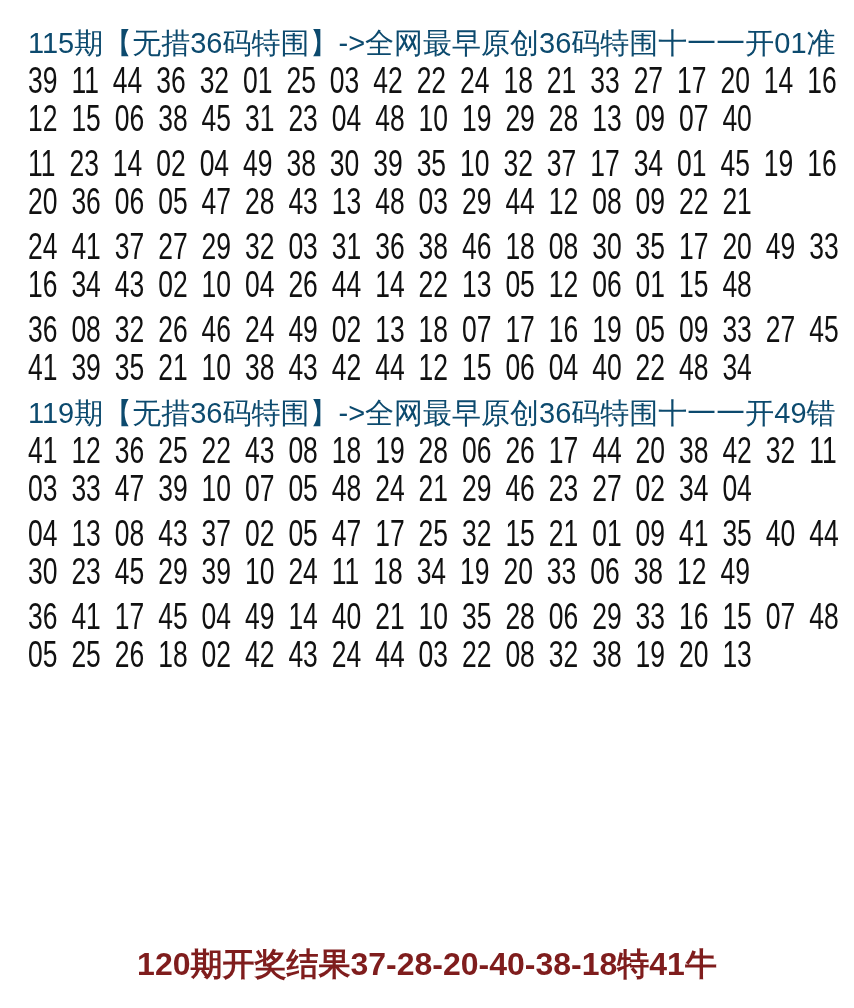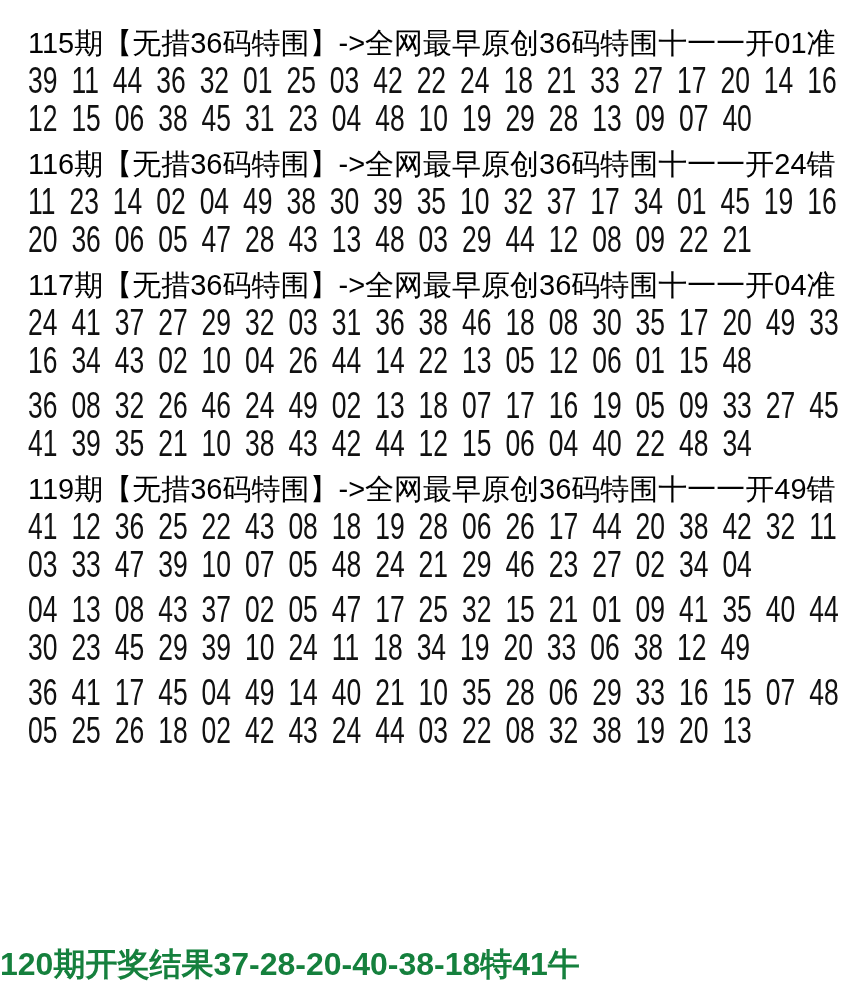--- a/index.html
+++ b/index.html
@@ -19,45 +19,45 @@
     padding: 24px 0 0 28px;
   }
   .block {
     margin-bottom: 7px;
   }
   .block-header {
     font-size: 29px;
     line-height: 38px;
     white-space: nowrap;
     letter-spacing: 0px;
-    color: #000000;
+    color: #0c4a6e;
   }
   .num-row {
     display: flex;
     gap: 19px;
     font-size: 36px;
     line-height: 38px;
     white-space: nowrap;
     transform: scaleX(0.735);
     transform-origin: left center;
     color: #111111;
   }
   .num {
     display: inline-block;
   }
   .footer-line {
     position: absolute;
     left: 0;
     right: 0;
     top: 942px;
-    text-align: left;
+    text-align: center;
     font-weight: bold;
     font-size: 32px;
     line-height: 44px;
-    color: #15803d;
+    color: #7f1d1d;
     white-space: nowrap;
   }
 </style>
 </head>
 <body>
 
 <main class="content">
   <section class="block">
     <div class="block-header">115期【无措36码特围】-&gt;全网最早原创36码特围十一一开01准</div>
     <div class="num-row">
@@ -96,21 +96,20 @@
         <span class="num">29</span>
         <span class="num">28</span>
         <span class="num">13</span>
         <span class="num">09</span>
         <span class="num">07</span>
         <span class="num">40</span>
       </div>
   </section>
 
   <section class="block">
-    <div class="block-header">116期【无措36码特围】-&gt;全网最早原创36码特围十一一开24错</div>
     <div class="num-row">
         <span class="num">11</span>
         <span class="num">23</span>
         <span class="num">14</span>
         <span class="num">02</span>
         <span class="num">04</span>
         <span class="num">49</span>
         <span class="num">38</span>
         <span class="num">30</span>
         <span class="num">39</span>
@@ -140,21 +139,20 @@
         <span class="num">44</span>
         <span class="num">12</span>
         <span class="num">08</span>
         <span class="num">09</span>
         <span class="num">22</span>
         <span class="num">21</span>
       </div>
   </section>
 
   <section class="block">
-    <div class="block-header">117期【无措36码特围】-&gt;全网最早原创36码特围十一一开04准</div>
     <div class="num-row">
         <span class="num">24</span>
         <span class="num">41</span>
         <span class="num">37</span>
         <span class="num">27</span>
         <span class="num">29</span>
         <span class="num">32</span>
         <span class="num">03</span>
         <span class="num">31</span>
         <span class="num">36</span>

